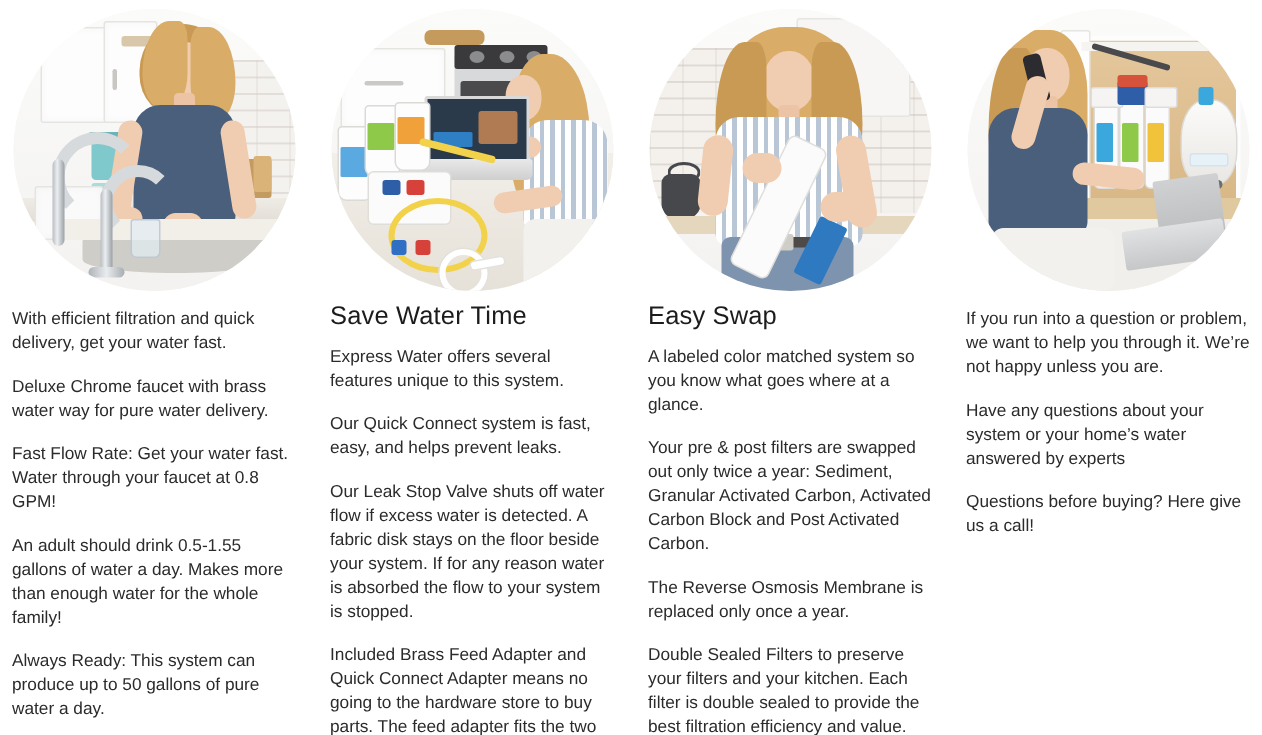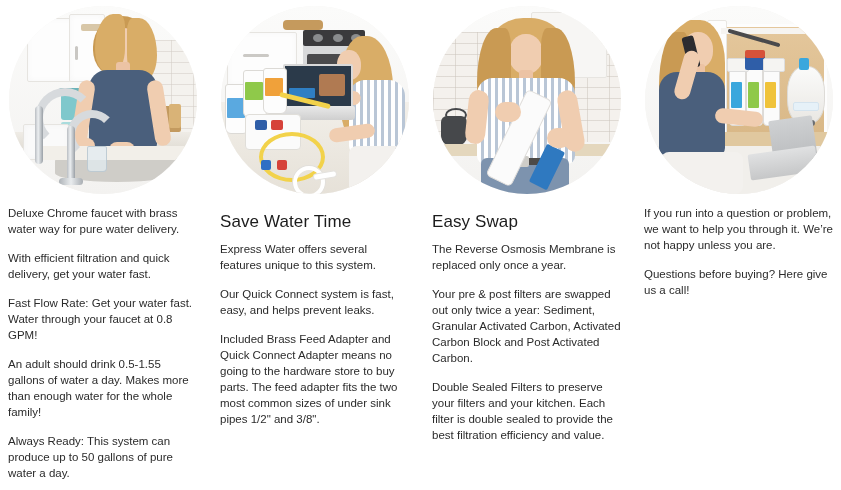--- a/index.html
+++ b/index.html
@@ -231,22 +231,22 @@
           <div class="faucet-arc" style="left:26px;top:82px;width:44px;height:44px;"></div>
           <div class="faucet-neck" style="left:26px;top:100px;height:58px;"></div>
           <div class="faucet-arc" style="left:58px;top:104px;width:34px;height:34px;"></div>
           <div class="faucet-neck" style="left:58px;top:120px;height:56px;"></div>
           <div class="faucet-base" style="left:50px;top:172px;width:24px;height:7px;border-radius:4px;"></div>
           <div class="glass" style="left:78px;top:140px;width:18px;height:24px;"></div>
         </div>
       </div>
     </div>
     <div class="body">
+      <p>With efficient filtration and quick delivery, get your water fast.</p>
       <p>Deluxe Chrome faucet with brass water way for pure water delivery.</p>
-      <p>With efficient filtration and quick delivery, get your water fast.</p>
       <p>Fast Flow Rate: Get your water fast. Water through your faucet at 0.8 GPM!</p>
       <p>An adult should drink 0.5-1.55 gallons of water a day. Makes more than enough water for the whole family!</p>
       <p>Always Ready: This system can produce up to 50 gallons of pure water a day.</p>
     </div>
   </div>
 
   <div class="col col-2">
     <div class="photo-wrap">
       <div class="circle">
         <div class="scene">
@@ -293,20 +293,21 @@
           <div style="position:absolute;left:56px;top:154px;width:10px;height:10px;background:#d6423a;border-radius:2px;"></div>
           <div class="wrench" style="left:72px;top:160px;width:24px;height:24px;"></div>
           <div style="position:absolute;left:92px;top:166px;width:22px;height:5px;background:#fff;border:1px solid #e4e2de;border-radius:3px;transform:rotate(-10deg);"></div>
         </div>
       </div>
     </div>
     <h3 class="heading">Save Water Time</h3>
     <div class="body">
       <p>Express Water offers several features unique to this system.</p>
       <p>Our Quick Connect system is fast, easy, and helps prevent leaks.</p>
+      <p>Our Leak Stop Valve shuts off water flow if excess water is detected. A fabric disk stays on the floor beside your system. If for any reason water is absorbed the flow to your system is stopped.</p>
       <p>Included Brass Feed Adapter and Quick Connect Adapter means no going to the hardware store to buy parts. The feed adapter fits the two most common sizes of under sink pipes 1/2" and 3/8".</p>
     </div>
   </div>
 
   <div class="col col-3">
     <div class="photo-wrap">
       <div class="circle">
         <div class="scene">
           <div class="wall-white"></div>
           <div class="brick" style="left:0;top:26px;width:188px;height:110px;"></div>
@@ -329,22 +330,23 @@
 
           <div class="cartridge" style="left:72px;top:84px;width:26px;height:94px;"></div>
           <div class="cartridge-blue" style="left:104px;top:140px;width:20px;height:42px;transform:rotate(26deg);"></div>
           <div class="arm" style="left:62px;top:96px;width:26px;height:20px;border-radius:10px;"></div>
           <div class="arm" style="left:114px;top:122px;width:24px;height:20px;border-radius:10px;"></div>
         </div>
       </div>
     </div>
     <h3 class="heading">Easy Swap</h3>
     <div class="body">
+      <p>A labeled color matched system so you know what goes where at a glance.</p>
+      <p>Your pre &amp; post filters are swapped out only twice a year: Sediment, Granular Activated Carbon, Activated Carbon Block and Post Activated Carbon.</p>
       <p>The Reverse Osmosis Membrane is replaced only once a year.</p>
-      <p>Your pre &amp; post filters are swapped out only twice a year: Sediment, Granular Activated Carbon, Activated Carbon Block and Post Activated Carbon.</p>
       <p>Double Sealed Filters to preserve your filters and your kitchen. Each filter is double sealed to provide the best filtration efficiency and value.</p>
     </div>
   </div>
 
   <div class="col col-4">
     <div class="photo-wrap">
       <div class="circle">
         <div class="scene">
           <div class="wall-white"></div>
           <div class="cab-interior" style="left:72px;top:18px;width:104px;height:108px;"></div>
@@ -381,17 +383,18 @@
           <div class="arm" style="left:70px;top:104px;width:48px;height:15px;transform:rotate(6deg);"></div>
           <div class="pants-white" style="left:16px;top:146px;width:82px;height:42px;"></div>
 
           <div class="laptop2-screen" style="left:126px;top:112px;width:44px;height:44px;"></div>
           <div class="laptop2-base" style="left:104px;top:144px;width:68px;height:26px;"></div>
         </div>
       </div>
     </div>
     <div class="body">
       <p>If you run into a question or problem, we want to help you through it. We’re not happy unless you are.</p>
+      <p>Have any questions about your system or your home’s water answered by experts</p>
       <p>Questions before buying? Here give us a call!</p>
     </div>
   </div>
 
 </div>
 
 </body></html>

